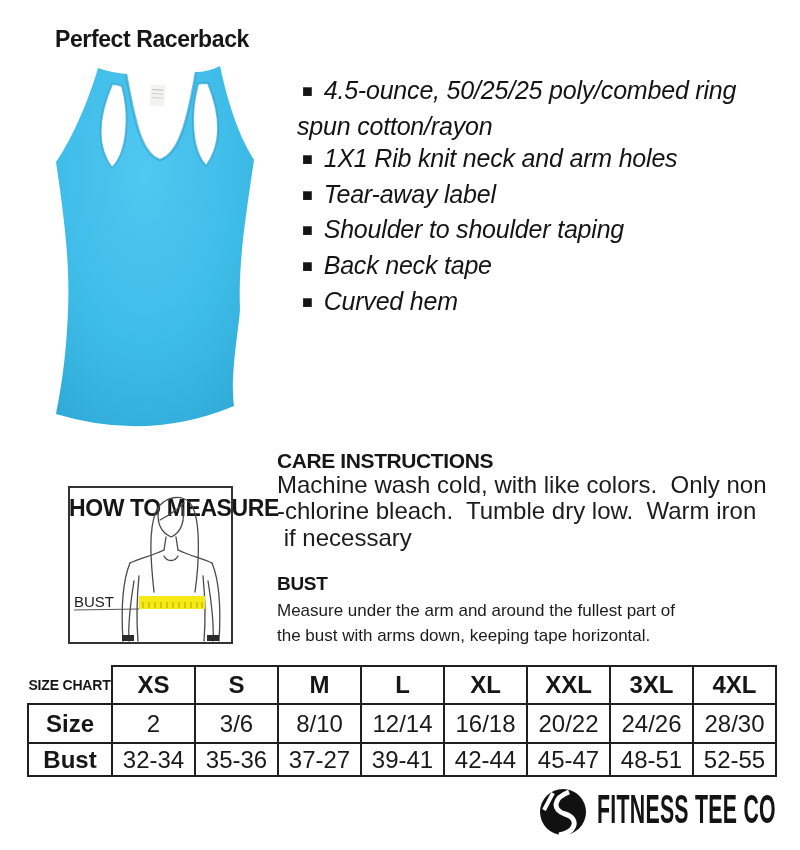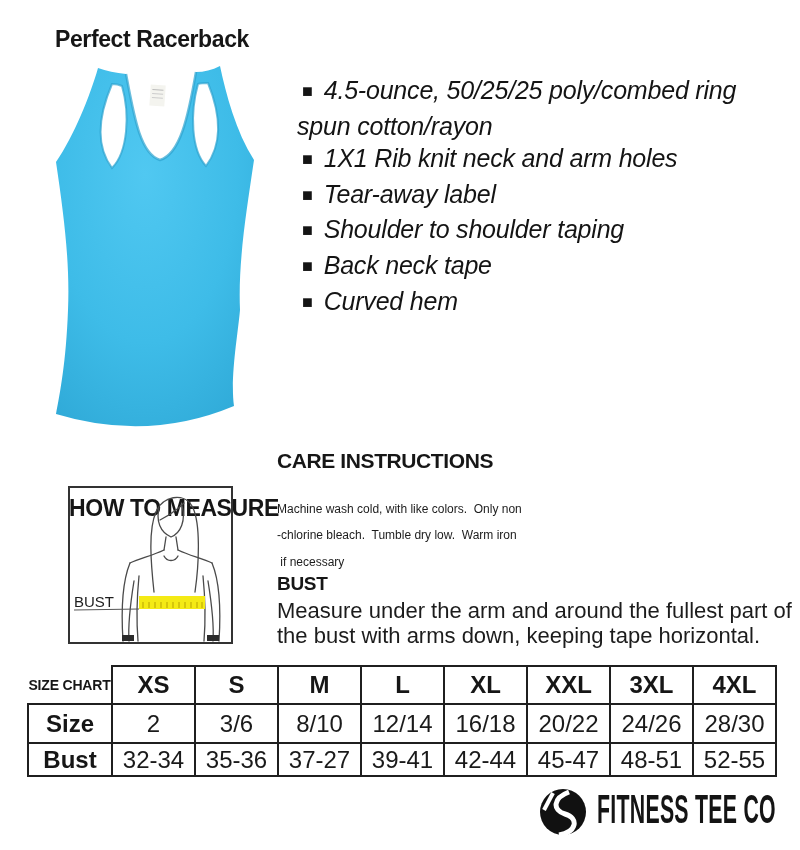--- a/index.html
+++ b/index.html
@@ -19,27 +19,27 @@
   .feature-item .bullet { font-size:18px; margin-left:5px; margin-right:11px;
     position:relative; top:-2px; }
 
   #measure-heading { left:69px; top:451px; font-size:23px; font-weight:bold;
     letter-spacing:-0.4px; color:#161616;margin-top:44px; }
   #measure-box { left:68px; top:486px; width:165px; height:158px;
     border:2px solid #333; }
 
   #care-heading { left:277px; top:449px; font-size:21px; font-weight:bold;
     letter-spacing:-0.4px; color:#161616; }
-  #care-lines { left:277px; top:496px; font-size:12px; line-height:26.4px;
+  #care-lines { left:277px; top:472px; font-size:24px; line-height:26.4px;
     color:#1c1c1c; }
   #care-lines div, #bust-lines div { white-space:pre; }
 
   #bust-heading { left:277px; top:573px; font-size:19px; font-weight:bold;
     letter-spacing:-0.3px; color:#161616; }
-  #bust-lines { left:277px; top:598px; font-size:22px; line-height:25.4px;
+  #bust-lines { left:277px; top:598px; font-size:17px; line-height:25.4px;
     color:#1c1c1c; }
 
   #size-chart { left:27px; top:665px; }
   #size-chart table { border-collapse:collapse; table-layout:fixed; width:750px; }
   #size-chart col.first { width:84px; }
   #size-chart td, #size-chart th { border:2px solid #1f1f1f; text-align:center;
     vertical-align:middle; font-size:24px; background:#fff;margin-left:24px; }
   #size-chart tr.hdr  { height:38px; }
   #size-chart tr.r-size { height:39px; }
   #size-chart tr.r-bust { height:33px; }

